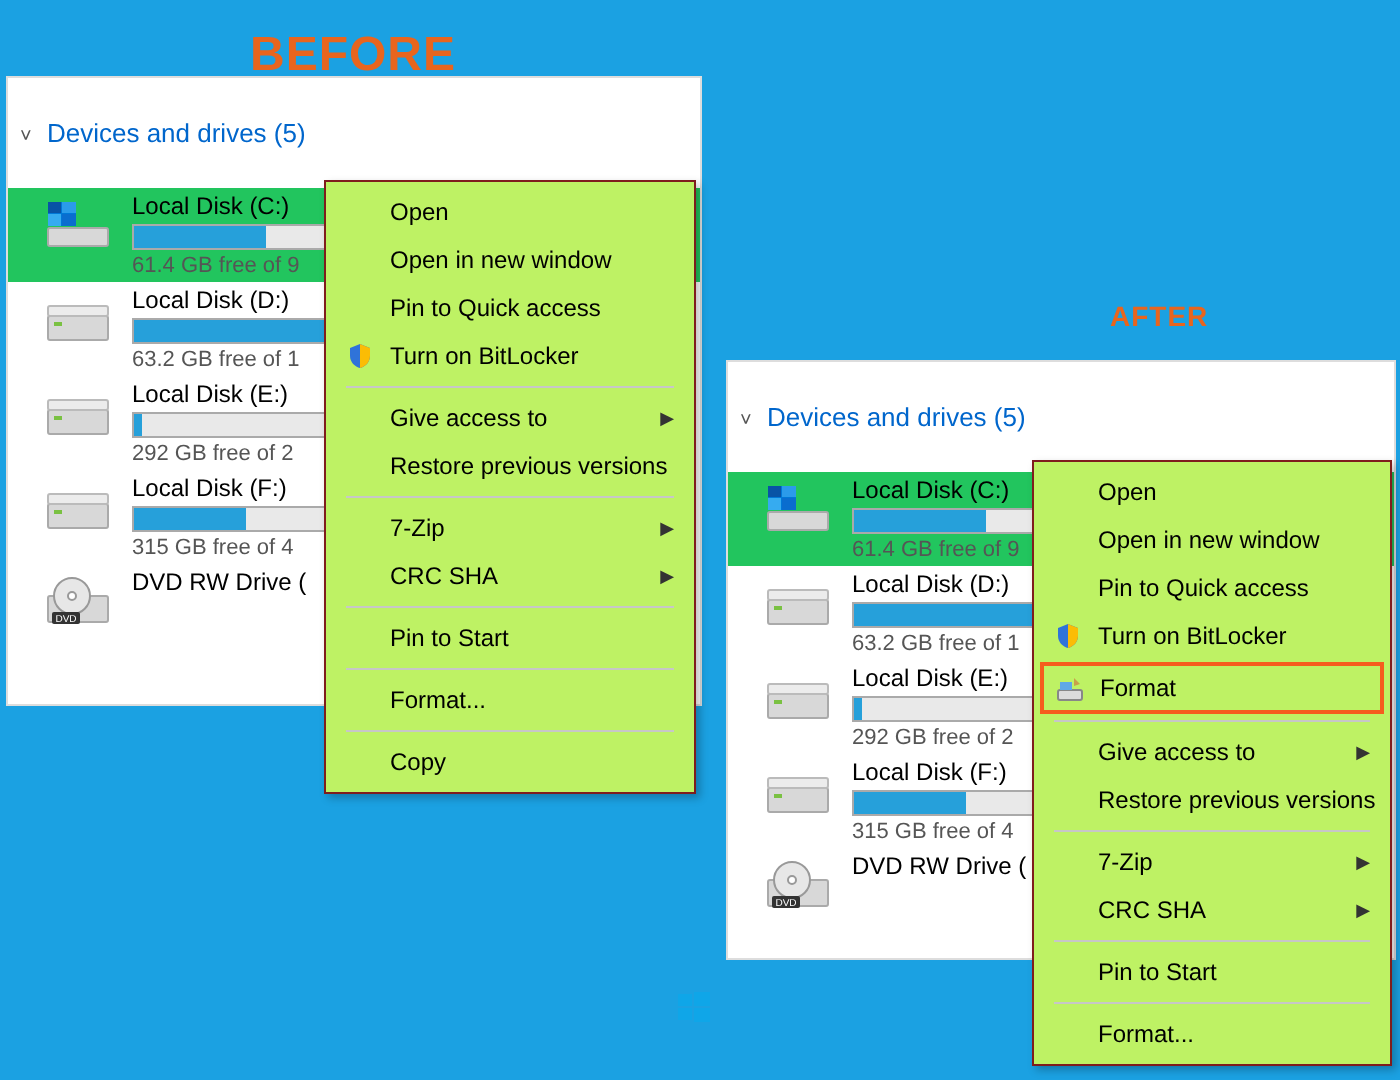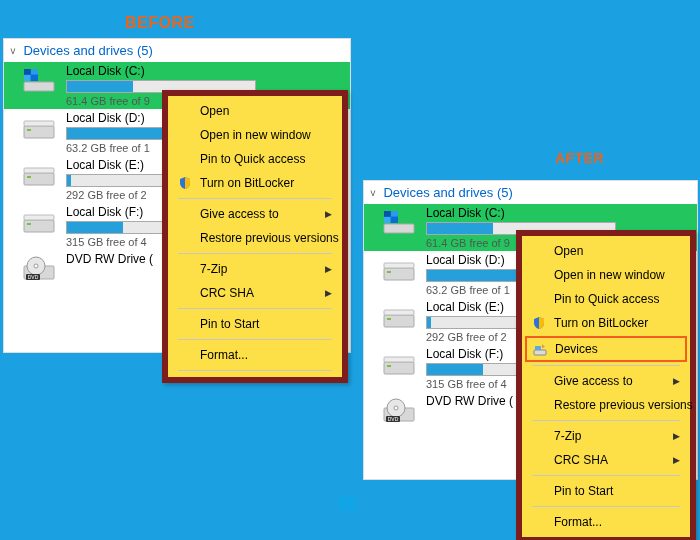--- a/index.html
+++ b/index.html
@@ -11,21 +11,21 @@
       font-size: 12px;
       position: relative;
       overflow: hidden;
     }
     .label-before {
       position: absolute;
       top: 14px;
       left: 125px;
       color: #e8651e;
       font-weight: bold;
-      font-size: 16px;
+      font-size: 24px;
       letter-spacing: 0.5px;
     }
     .label-after {
       position: absolute;
       top: 150px;
       left: 555px;
       color: #e8651e;
       font-weight: bold;
       font-size: 14px;
       letter-spacing: 0.5px;
@@ -41,21 +41,21 @@
       width: 348px;
       height: 315px;
     }
     .panel-after {
       top: 180px;
       left: 363px;
       width: 335px;
       height: 300px;
     }
     .section-header {
-      padding: 4px 6px;
+      padding: 20px 6px;
       color: #0066cc;
       font-size: 13px;
       cursor: default;
     }
     .section-header .chev {
       display: inline-block;
       margin-right: 4px;
       font-size: 10px;
       color: #555;
     }
@@ -91,22 +91,22 @@
       overflow: hidden;
     }
     .capacity-fill {
       height: 100%;
       background: #26a0da;
     }
     .drive-free { font-size: 11px; color: #555; white-space: nowrap; overflow: hidden; }
     
     .ctx-menu {
       position: absolute;
-      background: #fde047;
-      border: 6px solid #7f1d1d;
+      background: #bef264;
+      border: 1px solid #7f1d1d;
       box-shadow: 2px 2px 4px rgba(0,0,0,.25);
       padding: 3px 2px;
       min-width: 180px;
       z-index: 20;
     }
     .ctx-item {
       display: flex;
       align-items: center;
       gap: 6px;
       padding: 4px 24px 4px 6px;
@@ -379,20 +379,24 @@
     <div class="ctx-item">
       <span class="mi"></span>
       <span>Pin to Start</span>
     </div>
     <div class="ctx-sep"></div>
     <div class="ctx-item">
       <span class="mi"></span>
       <span>Format...</span>
     </div>
     <div class="ctx-sep"></div>
+    <div class="ctx-item">
+      <span class="mi"></span>
+      <span>Copy</span>
+    </div>
   </div>
 
 <div class="ctx-menu ctx-after" id="menu-after">
     <div class="ctx-item">
       <span class="mi"></span>
       <span>Open</span>
     </div>
     <div class="ctx-item">
       <span class="mi"></span>
       <span>Open in new window</span>
@@ -411,21 +415,21 @@
       <span>Turn on BitLocker</span>
     </div>
     <div class="ctx-item highlight">
       <span class="mi">
         <svg width="14" height="14" viewBox="0 0 14 14">
           <rect x="1" y="8" width="12" height="5" rx="1" fill="#dcdcdc" stroke="#888"></rect>
           <rect x="2" y="4" width="6" height="4" fill="#5fa8e6"></rect>
           <path d="M9 2 L12 5 L9 6 Z" fill="#c9a04a"></path>
         </svg>
       </span>
-      <span>Devices</span>
+      <span>Format</span>
     </div>
     <div class="ctx-sep"></div>
     <div class="ctx-item">
       <span class="mi"></span>
       <span>Give access to</span>
       <span class="arrow">▶</span>
     </div>
     <div class="ctx-item">
       <span class="mi"></span>
       <span>Restore previous versions</span>

